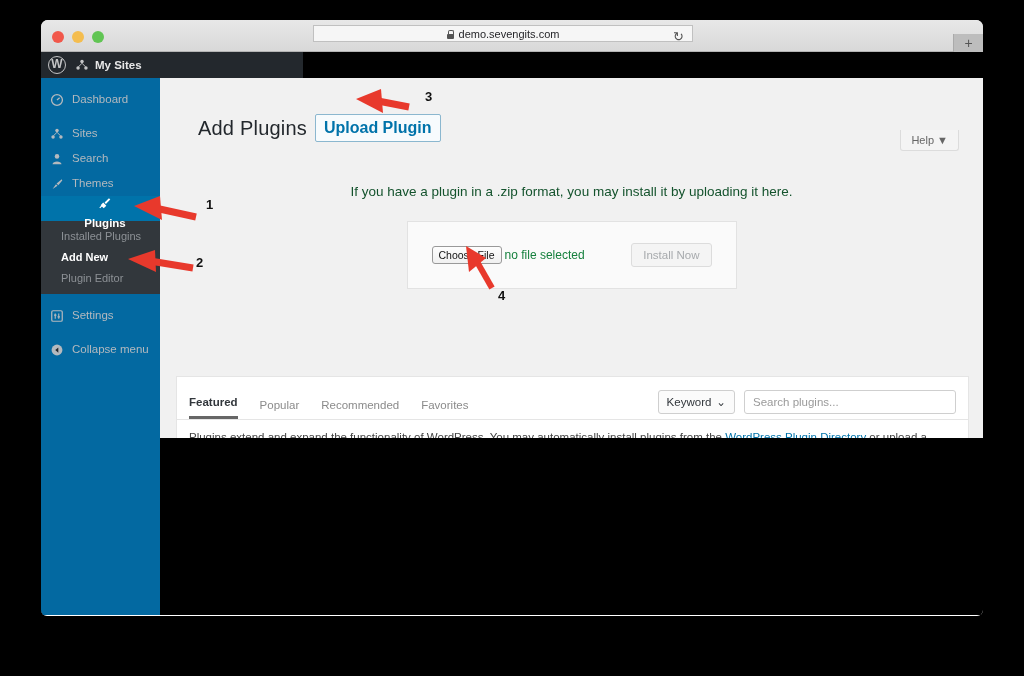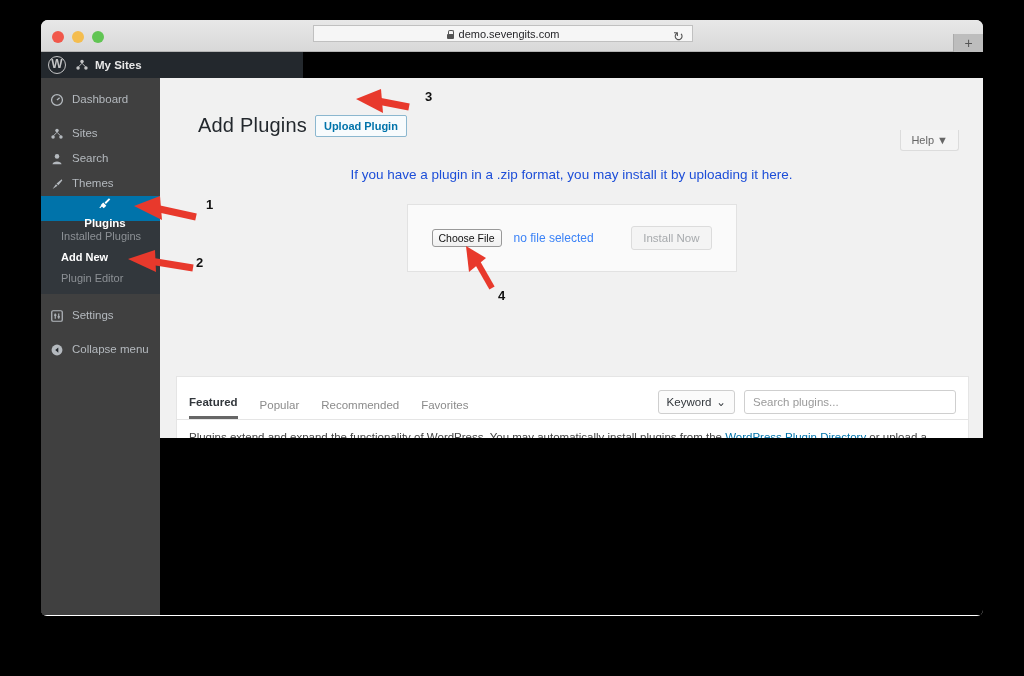--- a/index.html
+++ b/index.html
@@ -80,21 +80,21 @@
     width: 18px; height: 18px; margin-left: 7px; margin-right: 9px;
     border: 1.6px solid #c3c4c5; border-radius: 50%;
     position: relative; color: #c3c4c5;
     font-size: 12px; line-height: 15px; text-align: center; font-weight: bold;
   }
   .mysites { display: flex; align-items: center; gap: 6px; font-weight: bold; color: #e8e8e8; }
 
   .sidebar {
     position: absolute; left: 0; top: 26px;
     width: 119px; height: 537px;
-    background: #404040;
+    background: #0369a1;
     font-size: 11.5px;
   }
   .menu-item {
     display: flex; align-items: center; gap: 8px;
     height: 25px; padding-left: 9px;
     color: #b4b9be;
   }
   .menu-item.top-gap { margin-top: 9px; }
   .menu-item.active { background: #0073aa; color: #fff; font-weight: 600; flex-direction: column; }
   .menu-item .mlabel { line-height: 1; }
@@ -118,43 +118,43 @@
     position: absolute; right: 24px; top: 52px;
     background: #f4f4f4; border: 1px solid #dcdcdc; border-top: none;
     border-radius: 0 0 3px 3px;
     padding: 4px 10px; font-size: 11px; color: #666;
   }
 
   .page-head { display: flex; align-items: center; gap: 8px; padding: 36px 0 0 38px; }
   .page-title { font-size: 20px; font-weight: normal; color: #23282d; letter-spacing: .2px; }
   .upload-plugin-btn {
     border: 1px solid #8bb7cf; background: #f7fbfd; color: #0073aa;
-    font-size: 11px; font-weight: bold;
+    font-size: 16px; font-weight: bold;
     padding: 4px 8px; border-radius: 2px;
   }
 
   .upload-hint {
-    margin-top: 30px; text-align: center;
-    font-size: 13.5px; color: #1d4ed8;
+    margin-top: 42px; text-align: center;
+    font-size: 13.5px; color: #14532d;
   }
 
   .upload-box {
     margin: 22px auto 0 auto;
     width: 330px; height: 68px;
     background: #fafafa;
     border: 1px solid #e2e2e2;
     display: flex; align-items: center;
     padding: 0 24px;
   }
   .choose-file-btn {
     border: 1px solid #999; background: linear-gradient(to bottom,#fdfdfd,#f0f0f0);
     border-radius: 3px; padding: 2px 6px;
     font-size: 10.5px; color: #111;
   }
-  .no-file { font-size: 12px; color: #3b82f6; margin-left: 12px; }
+  .no-file { font-size: 12px; color: #15803d; margin-left: 3px; }
   .install-now-btn {
     margin-left: auto;
     border: 1px solid #dcdcdc; background: #f4f4f4;
     border-radius: 3px; padding: 5px 11px;
     font-size: 11.5px; color: #a7aaad;
   }
 
   .plugins-panel {
     position: absolute; left: 16px; right: 14px; top: 298px;
     background: #ffffff; border: 1px solid #e5e5e5;

